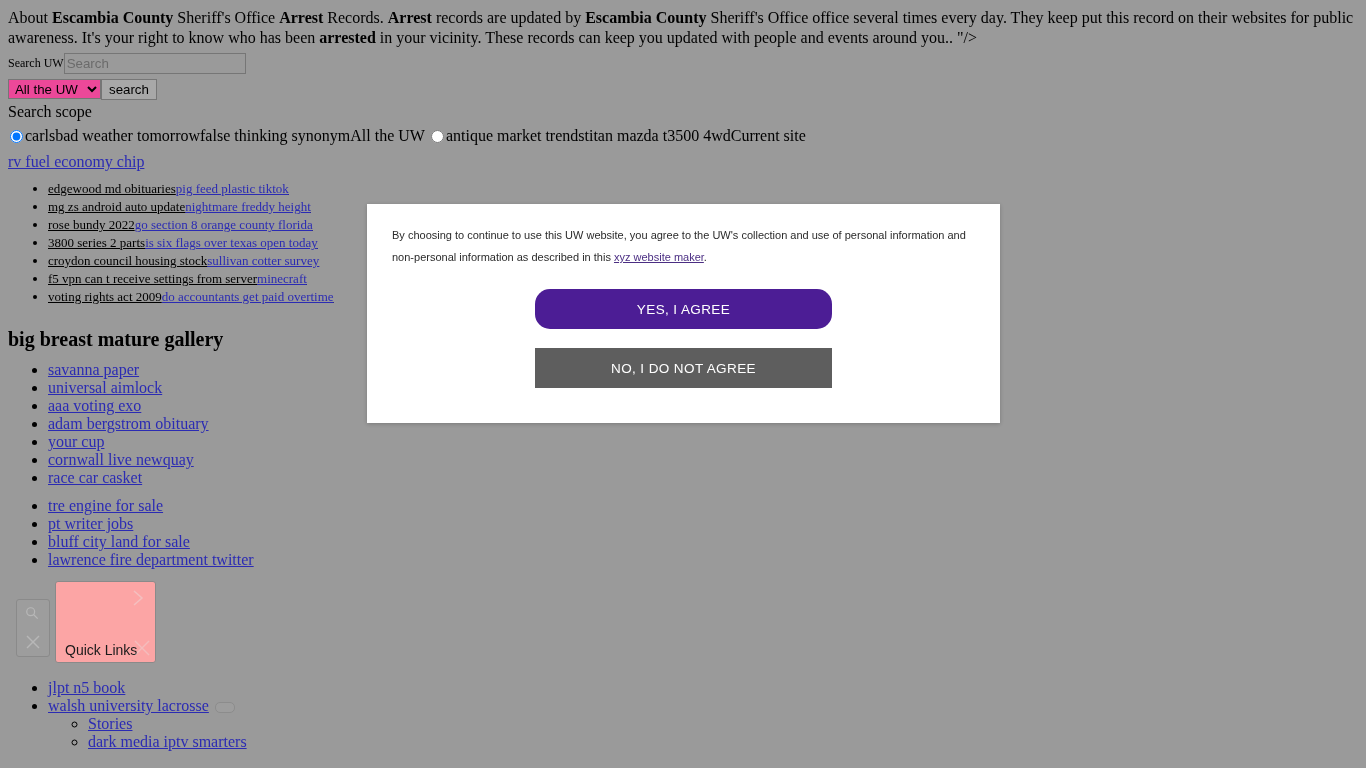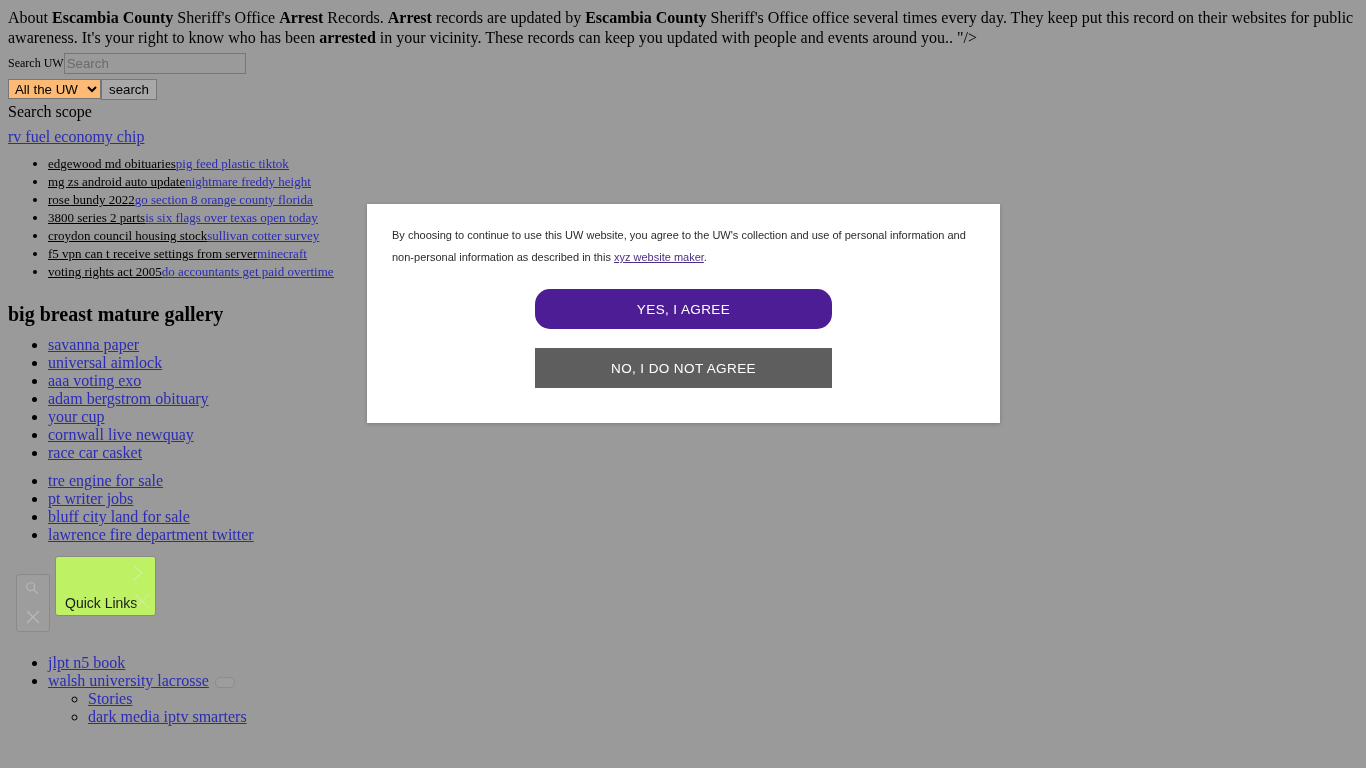--- a/index.html
+++ b/index.html
@@ -57,21 +57,21 @@
     margin-top: 4px;
     line-height: 20px;
     white-space: nowrap;
   }
   select.scope-select {
     font-family: "Liberation Sans", sans-serif;
     font-size: 13.3px;
     height: 20px;
     width: 93px;
     border: 1px solid #767676;
-    background: #fdba74;
+    background: #ec4899;
     color: #000;
     vertical-align: middle;
     padding: 0 2px;
   }
   button.search-btn {
     font-family: "Liberation Sans", sans-serif;
     font-size: 13.3px;
     height: 21px;
     padding: 1px 7px;
     border: 1px solid #767676;
@@ -177,24 +177,24 @@
     top: 34px;
     width: 16px;
     height: 16px;
     opacity: 0.35;
   }
   .box-quick {
     position: absolute;
     left: 47px;
     top: 0px;
     width: 101px;
-    height: 60px;
+    height: 82px;
     border: 1px solid #8a8a8a;
     border-radius: 3px;
-    background: #bef264;
+    background: #fca5a5;
     box-sizing: border-box;
   }
   .box-quick .chev {
     position: absolute;
     right: 10px;
     top: 6px;
     width: 14px;
     height: 20px;
     opacity: 0.4;
   }
@@ -282,31 +282,34 @@
   <div class="search-row">
     <span class="search-label">Search UW</span><input class="search-input" type="text" placeholder="Search" style="">
   </div>
 
   <div class="controls-row">
     <select class="scope-select" id="scope-select"><option>All the UW</option></select><button class="search-btn">search</button>
   </div>
 
   <div class="scope-label">Search scope</div>
 
+  <div class="radio-row">
+    <input type="radio" name="scope" id="scope-all" checked="" style=""><span class="radio-text">carlsbad weather tomorrowfalse thinking synonymAll the UW</span> <input type="radio" name="scope" id="scope-current" style=""><span class="radio-text">antique market trendstitan mazda t3500 4wdCurrent site</span>
+  </div>
 
   <a href="#" class="standalone-link">rv fuel economy chip</a>
 
   <ul class="bullets" id="first-list">
       <li><span>edgewood md obituaries</span><a href="#">pig feed plastic tiktok</a></li>
       <li><span>mg zs android auto update</span><a href="#">nightmare freddy height</a></li>
       <li><span>rose bundy 2022</span><a href="#">go section 8 orange county florida</a></li>
       <li><span>3800 series 2 parts</span><a href="#">is six flags over texas open today</a></li>
       <li><span>croydon council housing stock</span><a href="#">sullivan cotter survey</a></li>
       <li><span>f5 vpn can t receive settings from server</span><a href="#">minecraft</a></li>
-      <li><span>voting rights act 2005</span><a href="#">do accountants get paid overtime</a></li>
+      <li><span>voting rights act 2009</span><a href="#">do accountants get paid overtime</a></li>
     </ul>
 
   <h2 class="section-title">big breast mature gallery</h2>
 
   <ul class="link-list" id="second-list">
       <li><a href="#">savanna paper</a></li>
       <li><a href="#">universal aimlock</a></li>
       <li><a href="#">aaa voting exo</a></li>
       <li><a href="#">adam bergstrom obituary</a></li>
       <li><a href="#">your cup</a></li>

